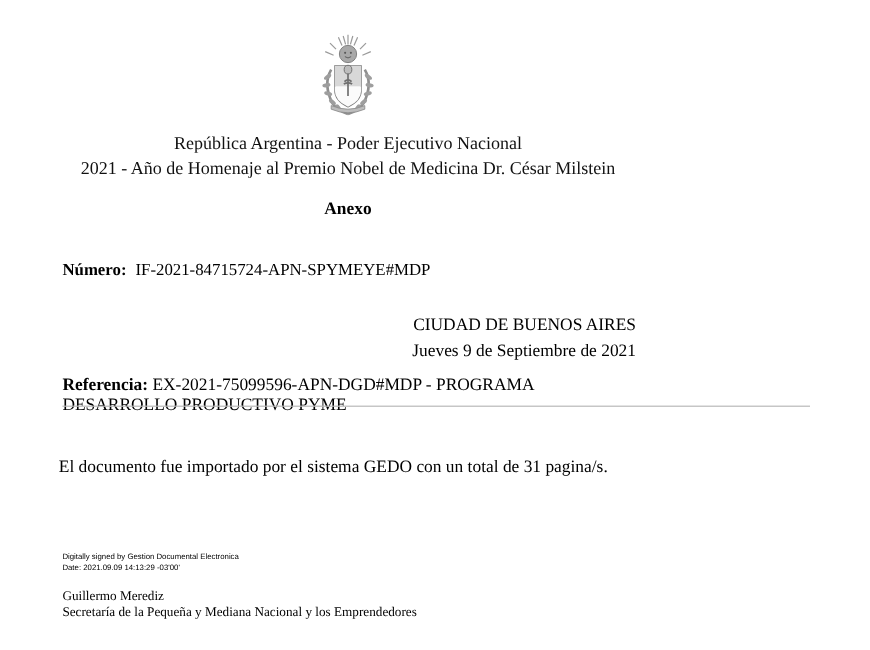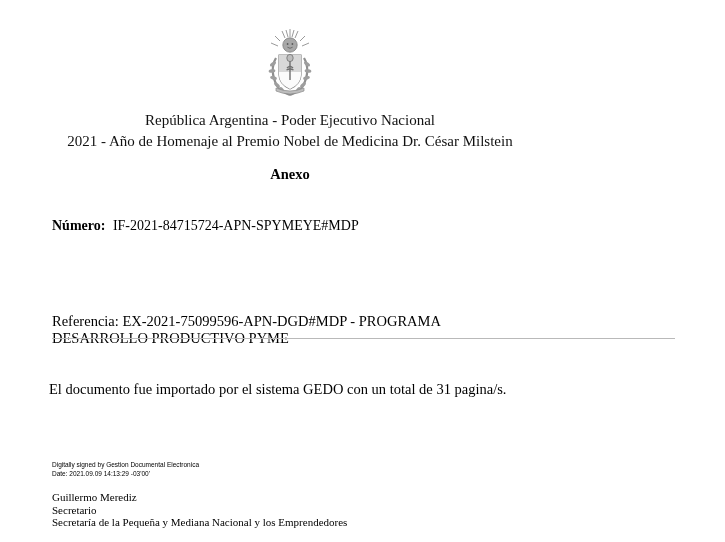--- a/index.html
+++ b/index.html
@@ -86,21 +86,21 @@
 
   
   .ref-row {
     position: absolute;
     top: 313px;
     left: 52px;
     right: 50px;
     font-size: 14.5px;
   }
   .ref-row .label {
-    font-weight: normal;
+    font-weight: bold;
   }
   .ref-row .value {
     font-weight: normal;
   }
   .ref-rule {
     position: absolute;
     top: 338px;
     left: 52px;
     width: 623px;
     height: 1px;
@@ -200,33 +200,36 @@
 
   <div class="doc-titles">
     <div>Anexo</div>
   </div>
 
   <div class="numero-row">
     <span class="label">Número:</span>
     <span class="value">IF-2021-84715724-APN-SPYMEYE#MDP</span>
   </div>
 
+  <div class="city-block">
+    <div>CIUDAD DE BUENOS AIRES</div>
+    <div>Jueves 9 de Septiembre de 2021</div>
+  </div>
 
   <div class="ref-row">
     <span class="label">Referencia:</span>
     <span class="value">EX-2021-75099596-APN-DGD#MDP - PROGRAMA DESARROLLO PRODUCTIVO PYME</span>
   </div>
   <div class="ref-rule"></div>
 
   <div class="body-text">El documento fue importado por el sistema GEDO con un total de 31 pagina/s.</div>
 
   <div class="sig-meta">
     <div>Digitally signed by Gestion Documental Electronica</div>
     <div>Date: 2021.09.09 14:13:29 -03'00'</div>
   </div>
 
   <div class="sig-name">
     <div>Guillermo Merediz</div>
-    <div>Secretario</div>
     <div>Secretaría de la Pequeña y Mediana Nacional y los Emprendedores</div>
   </div>
 
 </div>
 
 </body></html>

